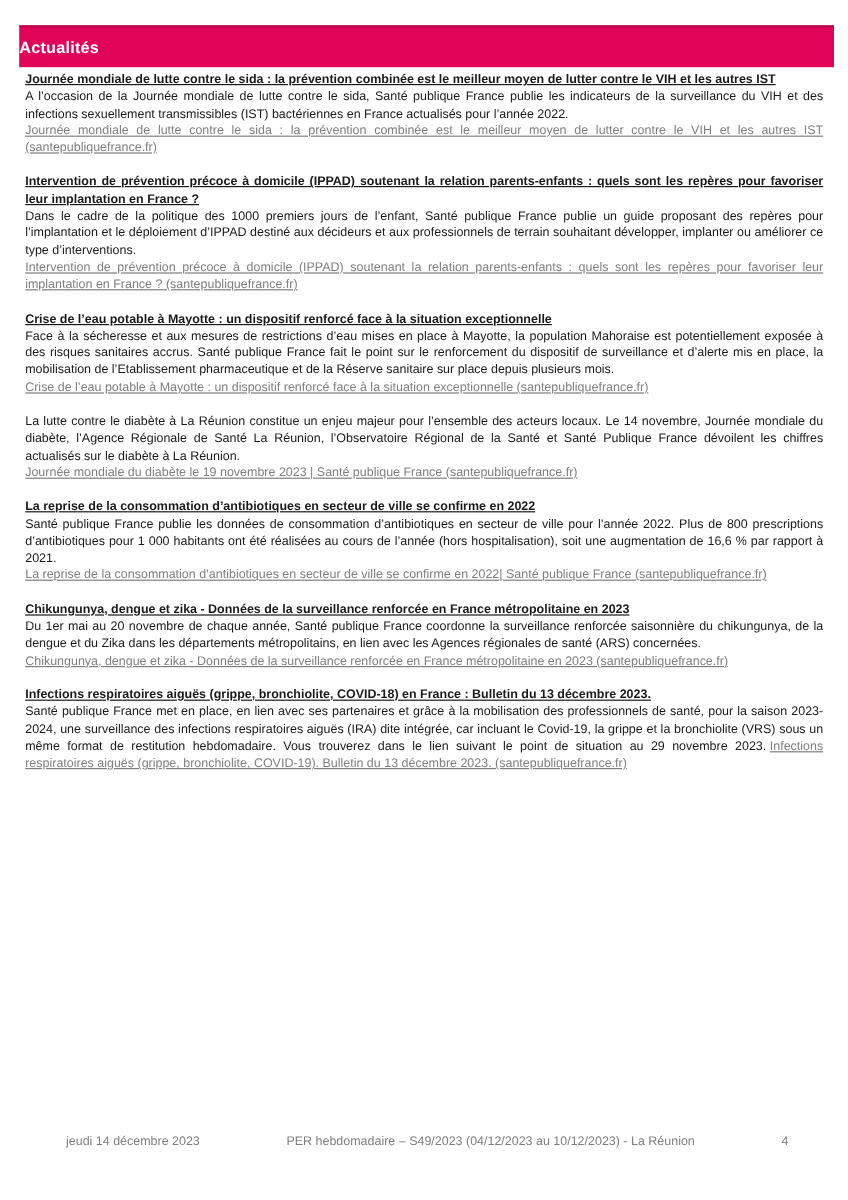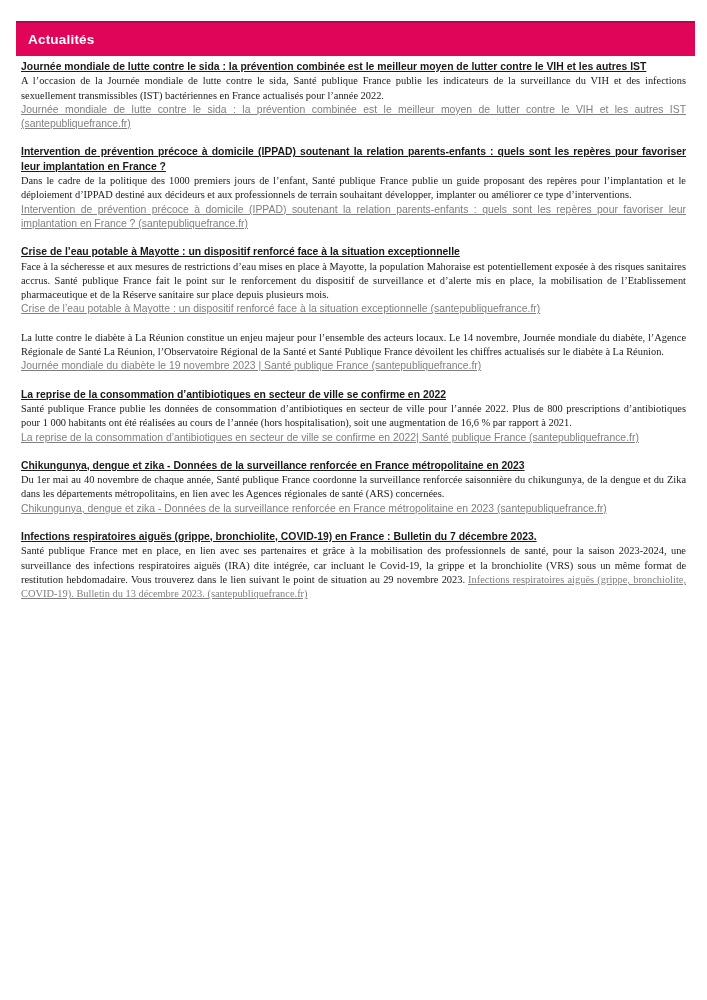--- a/index.html
+++ b/index.html
@@ -20,21 +20,20 @@
     height: 35px;
     box-sizing: border-box;
     border-top: 2px solid rgba(100, 0, 40, 0.30);
     display: flex;
     align-items: center;
   }
   .banner-title {
     color: #ffffff;
     font-weight: bold;
     font-size: 13.5px;
-    padding-left: 12px;
     letter-spacing: 0.2px;
   }
   .content {
     position: absolute;
     left: 21px;
     top: 60px;
     width: 665px;
   }
   .news-item { margin-bottom: 14px; }
   .news-title {
@@ -43,21 +42,20 @@
     line-height: 14.3px;
     font-weight: 700;
     text-decoration: underline;
     text-align: justify;
   }
   .news-body {
     margin: 0;
     font-size: 10.4px;
     line-height: 14.3px;
     text-align: justify;
-    font-family: Liberation Serif, serif;
   }
   .news-link {
     color: #7f7f7f;
     text-decoration: underline;
     font-size: 10.4px;
     line-height: 14.3px;
     cursor: pointer;
   }
   .news-link.block { display: block; text-align: justify; }
   .news-link.inline { margin-left: 3px; }
@@ -110,25 +108,30 @@
     </article>
 
     <article class="news-item">
       <h2 class="news-title">La reprise de la consommation d’antibiotiques en secteur de ville se confirme en 2022</h2>
       <p class="news-body"><span>Santé publique France publie les données de consommation d’antibiotiques en secteur de ville pour l’année 2022. Plus de 800 prescriptions d’antibiotiques pour 1 000 habitants ont été réalisées au cours de l’année (hors hospitalisation), soit une augmentation de 16,6 % par rapport à 2021.</span></p>
       <a class="news-link block">La reprise de la consommation d’antibiotiques en secteur de ville se confirme en 2022| Santé publique France (santepubliquefrance.fr)</a>
     </article>
 
     <article class="news-item">
       <h2 class="news-title">Chikungunya, dengue et zika - Données de la surveillance renforcée en France métropolitaine en 2023</h2>
-      <p class="news-body"><span>Du 1er mai au 40 novembre de chaque année, Santé publique France coordonne la surveillance renforcée saisonnière du chikungunya, de la dengue et du Zika dans les départements métropolitains, en lien avec les Agences régionales de santé (ARS) concernées.</span></p>
+      <p class="news-body"><span>Du 1er mai au 20 novembre de chaque année, Santé publique France coordonne la surveillance renforcée saisonnière du chikungunya, de la dengue et du Zika dans les départements métropolitains, en lien avec les Agences régionales de santé (ARS) concernées.</span></p>
       <a class="news-link block">Chikungunya, dengue et zika - Données de la surveillance renforcée en France métropolitaine en 2023 (santepubliquefrance.fr)</a>
     </article>
 
     <article class="news-item">
-      <h2 class="news-title">Infections respiratoires aiguës (grippe, bronchiolite, COVID-19) en France : Bulletin du 7 décembre 2023.</h2>
+      <h2 class="news-title">Infections respiratoires aiguës (grippe, bronchiolite, COVID-18) en France : Bulletin du 13 décembre 2023.</h2>
       <p class="news-body"><span>Santé publique France met en place, en lien avec ses partenaires et grâce à la mobilisation des professionnels de santé, pour la saison 2023-2024, une surveillance des infections respiratoires aiguës (IRA) dite intégrée, car incluant le Covid-19, la grippe et la bronchiolite (VRS) sous un même format de restitution hebdomadaire. Vous trouverez dans le lien suivant le point de situation au 29 novembre 2023.</span><a class="news-link inline">Infections respiratoires aiguës (grippe, bronchiolite, COVID-19). Bulletin du 13 décembre 2023. (santepubliquefrance.fr)</a></p>
 
     </article>
   </main>
 
+  <footer class="footer">
+    <span class="footer-date">jeudi 14 décembre 2023</span>
+    <span class="footer-center">PER hebdomadaire – S49/2023 (04/12/2023 au 10/12/2023) - La Réunion</span>
+    <span class="footer-page">4</span>
+  </footer>
 
 </div>
 
 </body></html>

